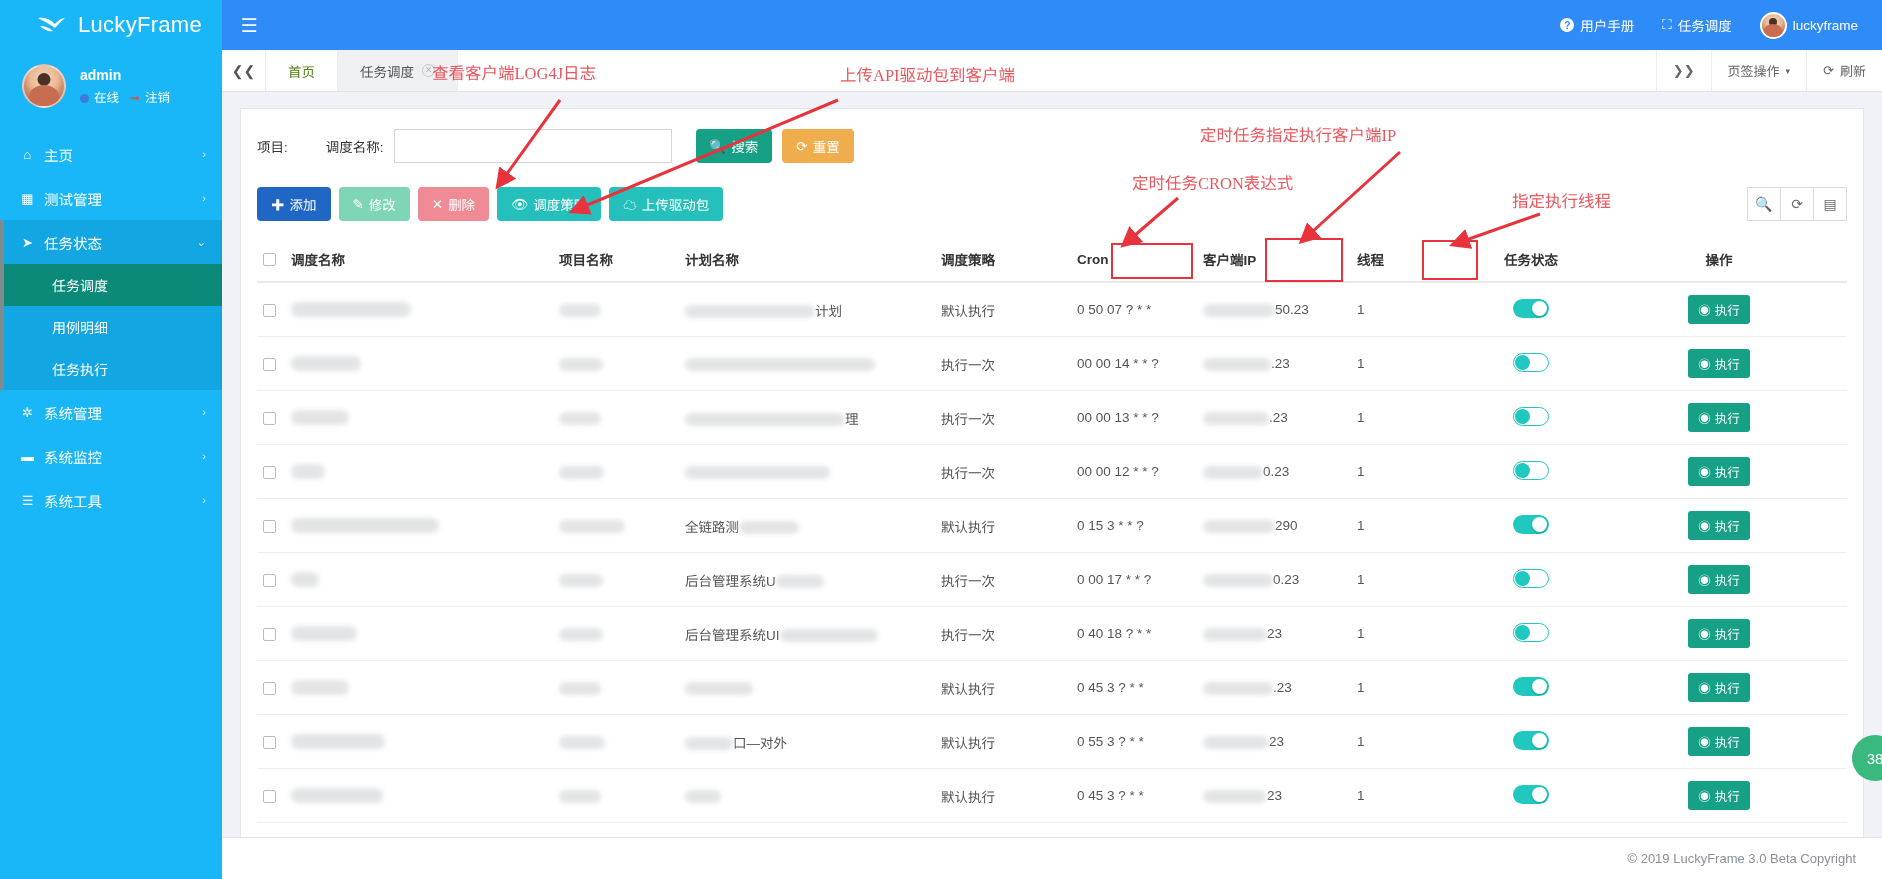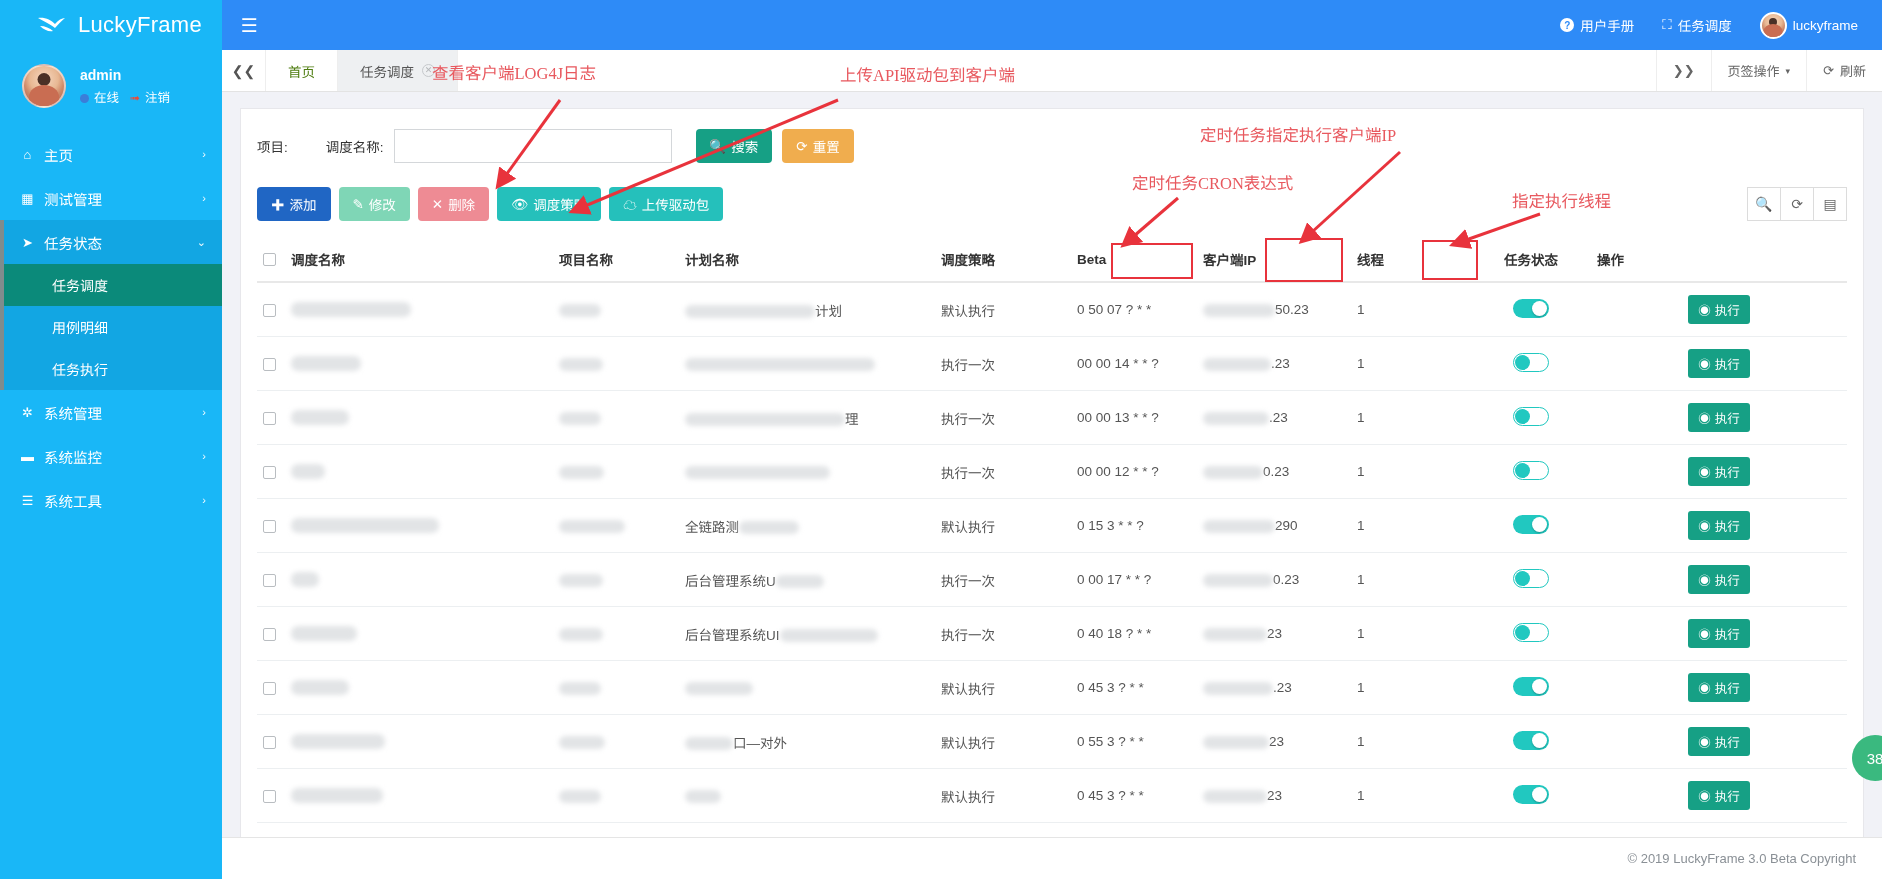--- a/index.html
+++ b/index.html
@@ -406,25 +406,25 @@
         </colgroup>
         <thead>
           <tr>
             <th>
               <span class="cb"></span>
             </th>
             <th>调度名称</th>
             <th>项目名称</th>
             <th>计划名称</th>
             <th>调度策略</th>
-            <th>Beta</th>
+            <th>Cron</th>
             <th>客户端IP</th>
             <th>线程</th>
             <th style="text-align:center">任务状态</th>
-            <th style="text-align:left">操作</th>
+            <th style="text-align:center">操作</th>
           </tr>
         </thead>
         <tbody id="tbody">
             <tr>
               <td><span class="cb"></span></td>
               <td><span class="redact tall" style="width:120px"></span></td>
               <td><span class="redact" style="width:42px"></span></td>
               <td><span class="redact" style="width:130px"></span><span>计划</span></td>
               <td>默认执行</td>
               <td>0 50 07 ? * *</td>

